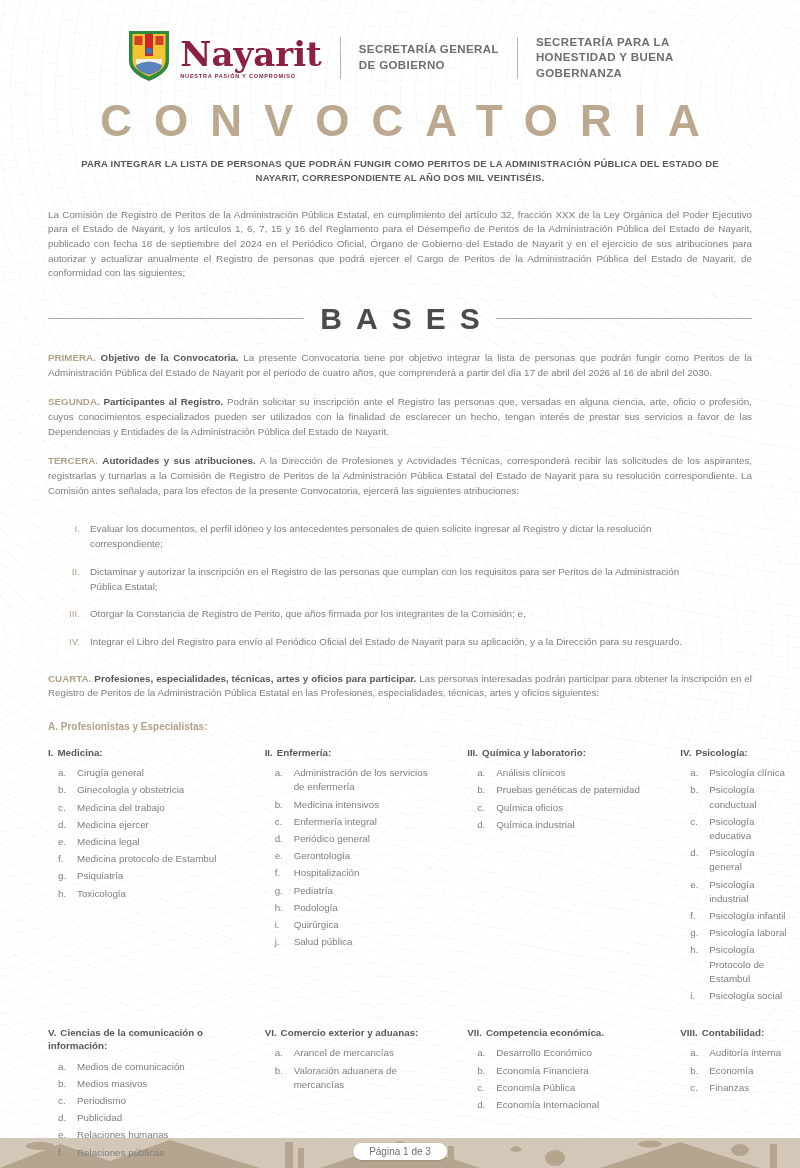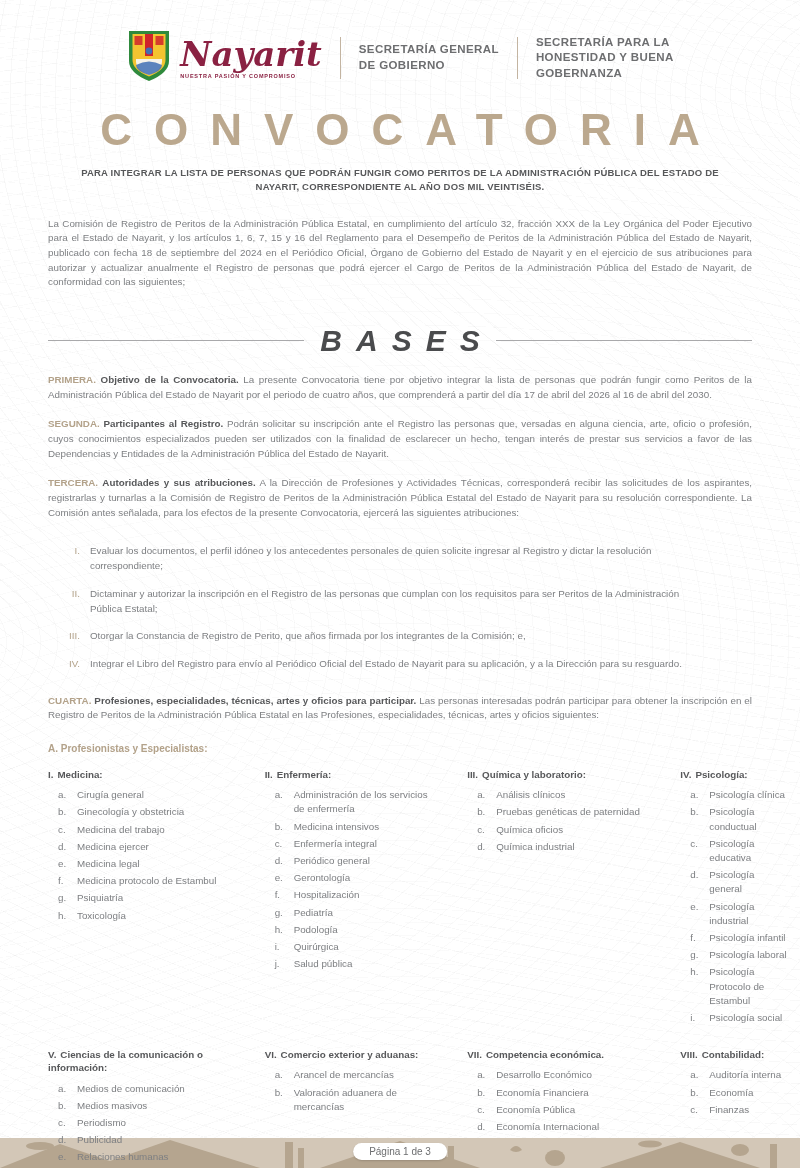--- a/index.html
+++ b/index.html
@@ -18,38 +18,38 @@
     background:
       repeating-radial-gradient(ellipse 900px 620px at 112% 8%, rgba(120,120,120,0.05) 0 1px, transparent 1px 15px),
       repeating-radial-gradient(ellipse 860px 560px at -12% 55%, rgba(120,120,120,0.04) 0 1px, transparent 1px 17px),
       repeating-radial-gradient(ellipse 700px 500px at 50% 115%, rgba(120,120,120,0.035) 0 1px, transparent 1px 19px);
   }
   .page { position:relative; padding:26px 48px 0 48px; z-index:1; }
 
   
   .header { display:flex; align-items:center; justify-content:center; gap:18px; min-height:64px; }
   .logo { display:flex; align-items:center; gap:8px; }
-  .logo-name { font-family:"DejaVu Serif", serif; font-style:italic; font-weight:bold;
+  .logo-name { font-family:"DejaVu Serif", serif; font-weight:bold;
                font-size:34px; color:#8a2142; line-height:1; }
   .logo-tag { font-size:5.5px; font-weight:bold; color:#8a2142; letter-spacing:0.8px; margin-top:2px; }
   .vdiv { width:1px; height:42px; background:#c3b4a1; }
   .org { font-size:11.5px; font-weight:bold; color:#6d6e70; letter-spacing:0.4px; line-height:1.35; }
 
   
-  .title-wrap { text-align:center; margin-top:18px; }
+  .title-wrap { text-align:center; margin-top:9px; }
   .title { display:inline-block; font-size:44px; font-weight:600; color:#bba88e;
            letter-spacing:22px; margin-right:-22px; line-height:1; }
   .subtitle { text-align:center; font-size:9.5px; font-weight:bold; color:#57585a;
               letter-spacing:0.2px; line-height:1.5; margin:14px auto 0; width:96%; }
 
   
   .intro { margin-top:22px; font-size:9.8px; line-height:1.5; text-align:justify; }
 
   
-  .bases-row { display:flex; align-items:center; gap:16px; margin-top:34px;font-style:italic; }
+  .bases-row { display:flex; align-items:center; gap:16px; margin-top:21px; }
   .bases-line { flex:1; height:1px; background:#a9a9ab; }
   .bases-text { font-size:30px; font-weight:600; color:#4a4b4d; letter-spacing:14px; margin-right:-14px; }
 
   
   .section { margin-top:15px; font-size:9.8px; line-height:1.5; text-align:justify; }
   .sec-label { color:#b3a28a; font-weight:bold; }
   .sec-title { color:#57585a; font-weight:bold; }
 
   
   .attr-list { margin-top:24px; padding-left:14px; width:92%; }

